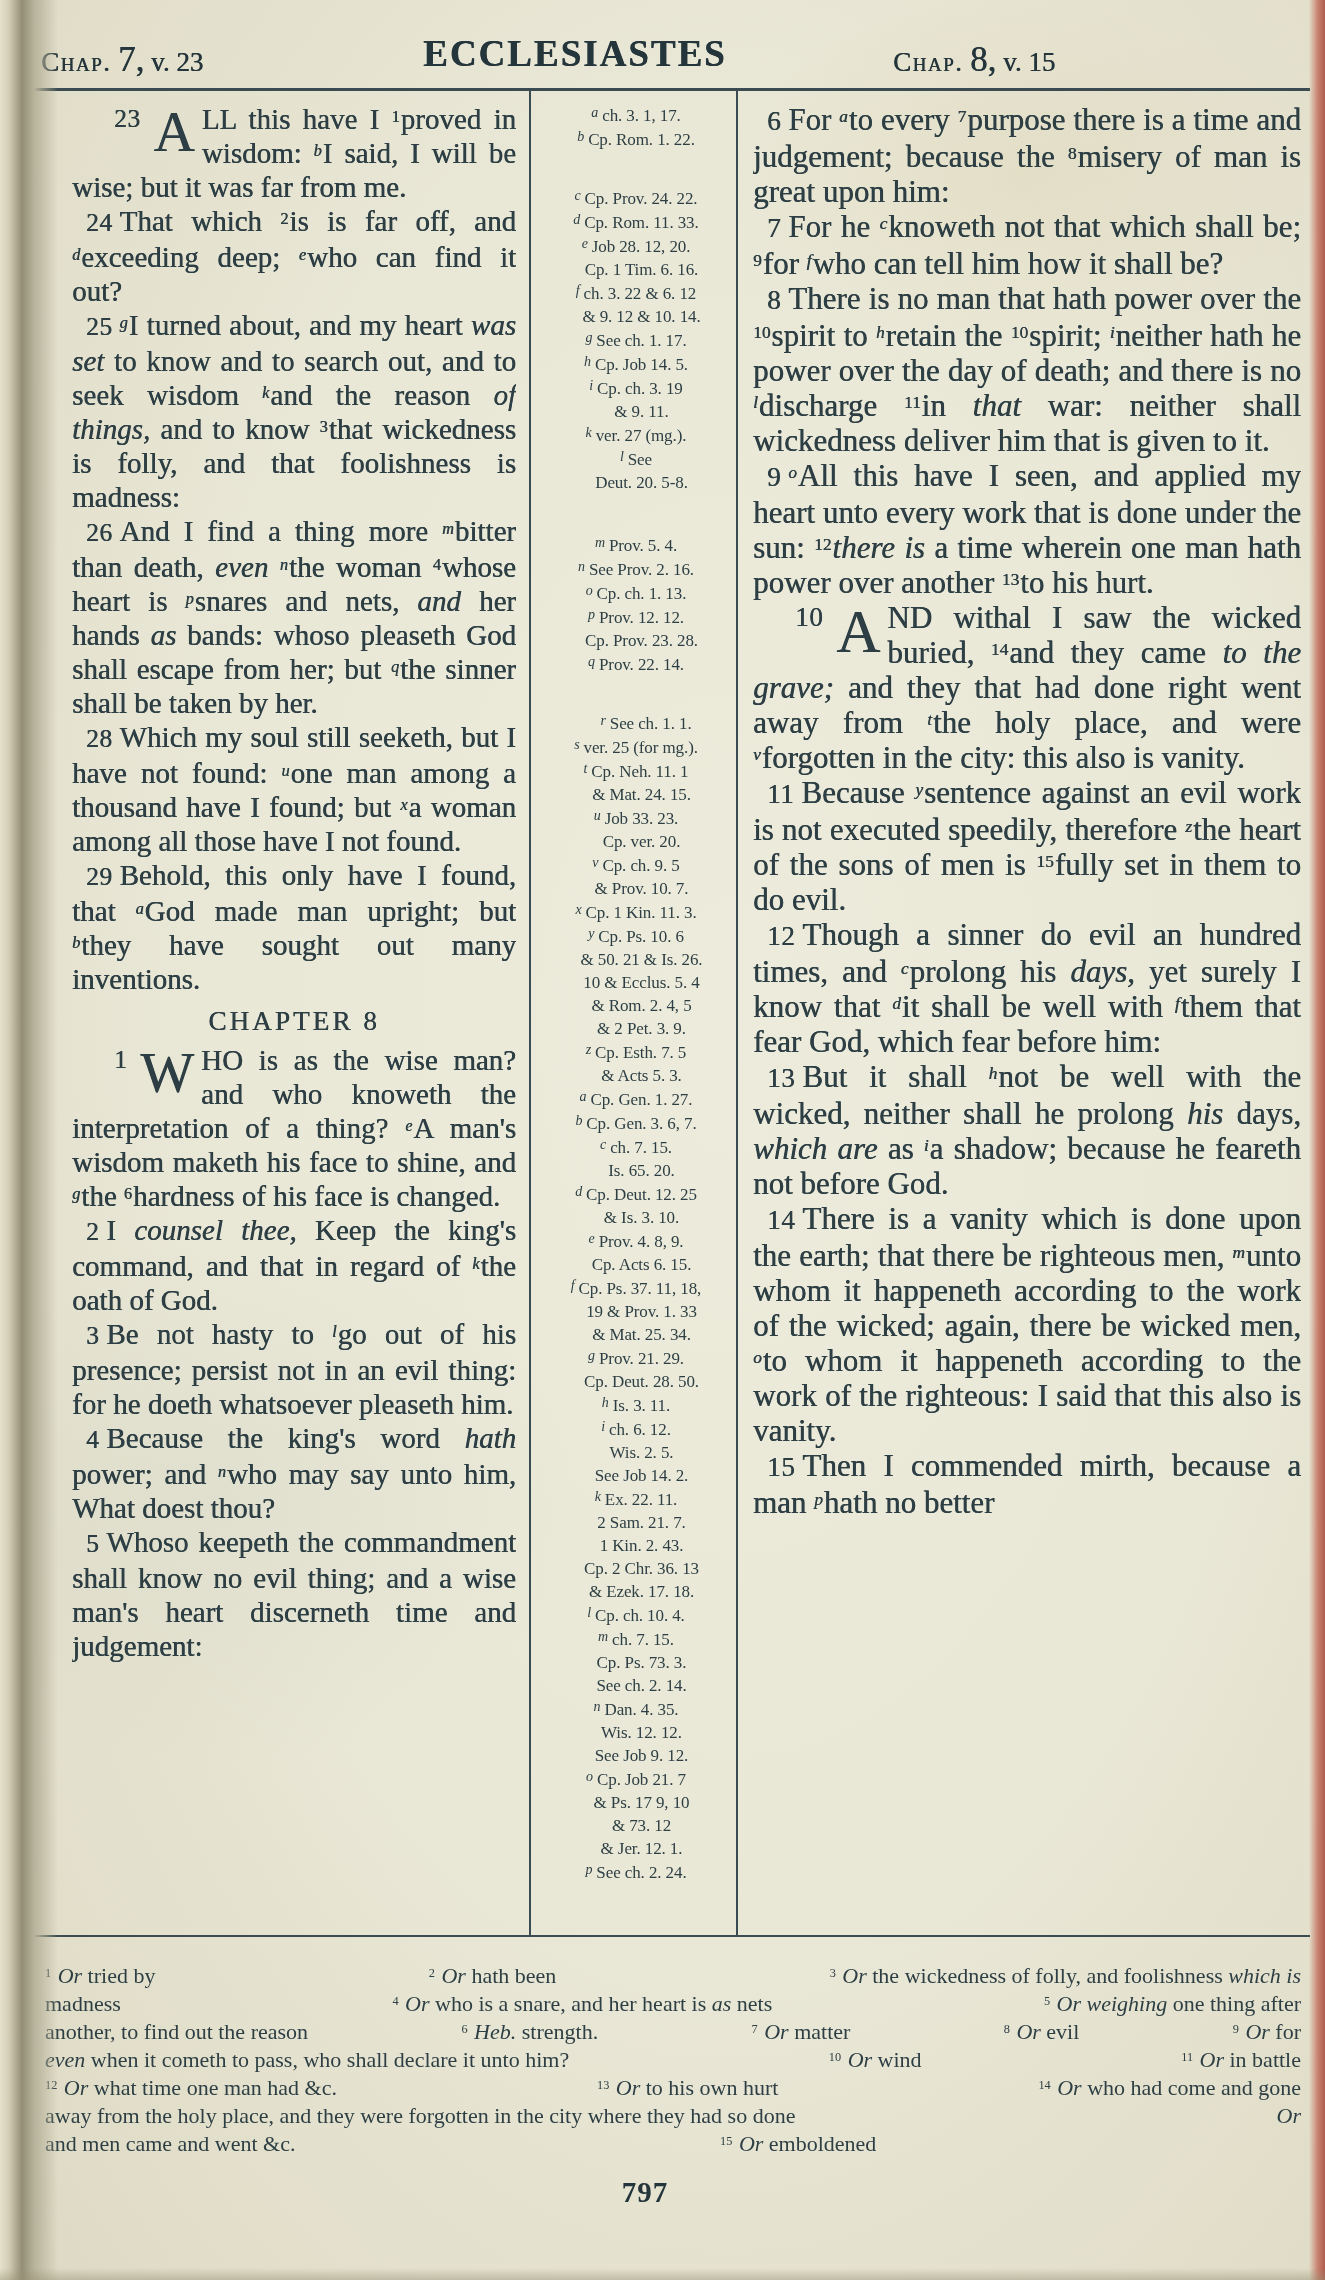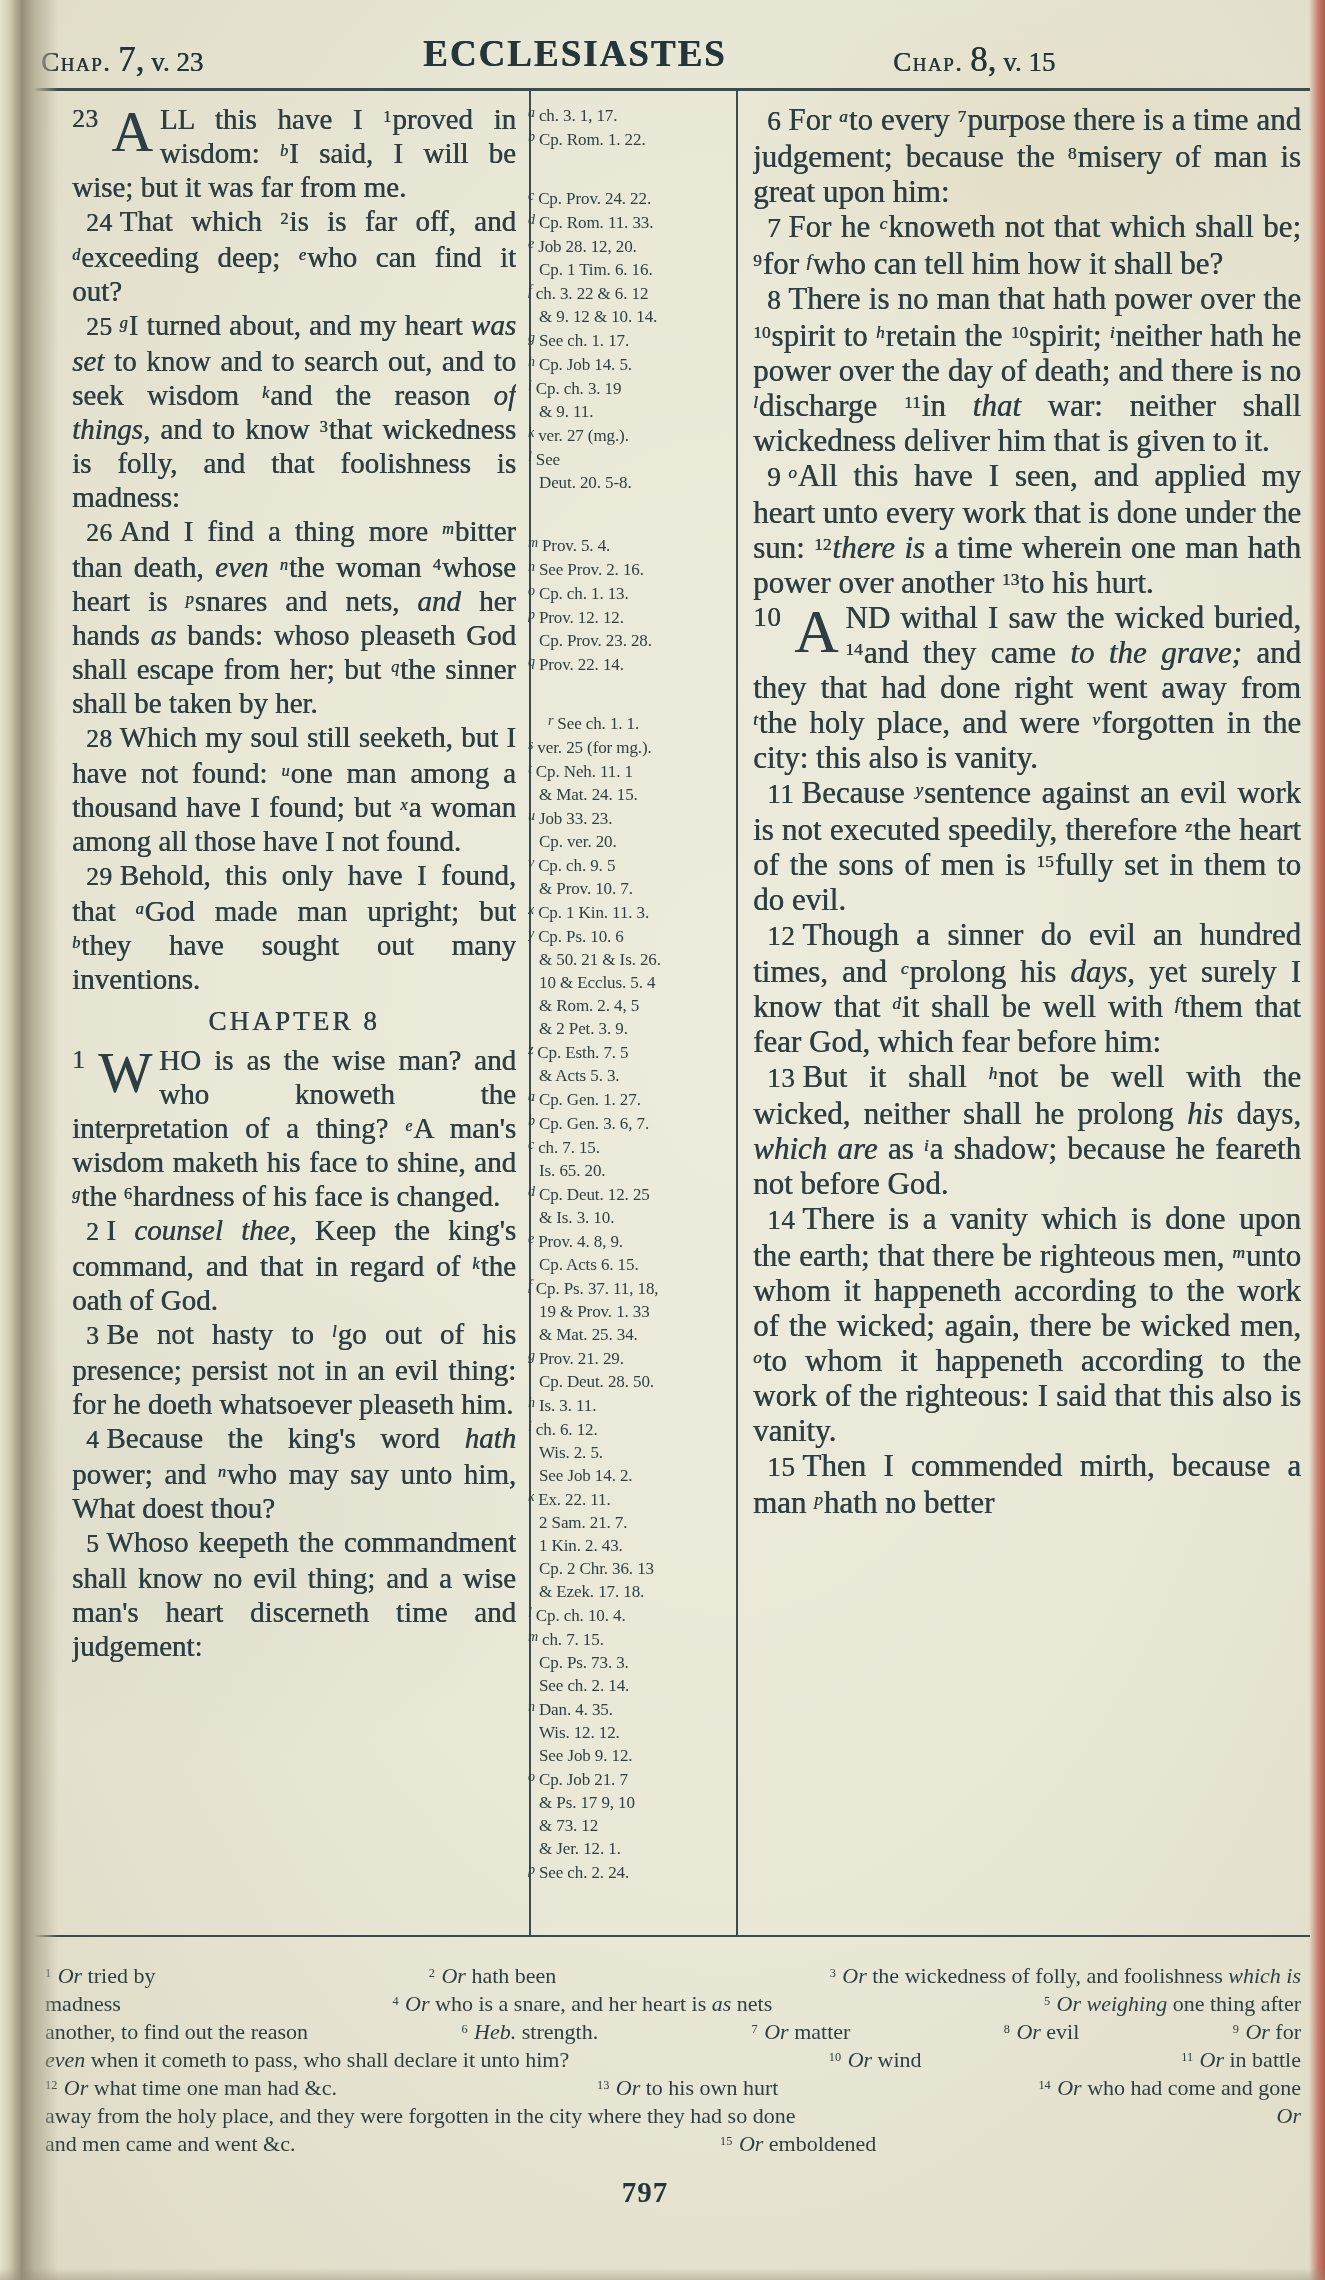--- a/index.html
+++ b/index.html
@@ -39,30 +39,30 @@
   .vrule-1 { position:absolute; left:529px; top:88px; width:2px; height:1847px; background:#3a4c51; }
   .vrule-2 { position:absolute; left:736px; top:88px; width:2px; height:1847px; background:#3a4c51; }
 
   .col-left  { position:absolute; left:72px;  top:102px; width:444px; height:1831px; overflow:hidden;
                font-size:29px; line-height:34px; text-align:justify; }
   .col-right { position:absolute; left:753px; top:102px; width:548px; height:1831px; overflow:hidden;
                font-size:31px; line-height:35px; text-align:justify; }
   .verse { text-indent:14px; }
   .verse.has-drop { text-indent:0; }
   .vnum { font-size:0.88em; padding-right:7px; letter-spacing:0.5px; }
-  .vnum-drop { float:left; font-size:0.88em; line-height:inherit; margin-right:5px; }
+  .vnum-drop { float:left; font-size:0.88em; line-height:inherit; margin-right:5px;margin-left:42px; }
   .col-left  .dropcap { float:left; font-size:57px; line-height:52px; height:64px; padding:4px 7px 0 1px; }
   .col-right .dropcap { float:left; font-size:61px; line-height:55px; height:66px; padding:4px 7px 0 1px; }
   .chap-head { text-align:center; text-indent:0; font-size:0.94em; letter-spacing:3px; margin:8px 0 5px 0; }
   .sup { font-size:0.56em; position:relative; top:-0.45em; line-height:0; padding:0 1px 0 0; }
   .sup.ref { font-style:italic; }
   .ital { font-style:italic; }
 
-  .col-refs { position:absolute; left:528px; top:104px; width:176px; height:1829px; overflow:hidden;
-              font-size:17px; line-height:23px; letter-spacing:-0.1px; }
+  .col-refs { position:absolute; left:548px; top:104px; width:176px; height:1829px; overflow:hidden;
+              font-size:17px; line-height:23px; letter-spacing:-0.1px;text-align:center; }
   .ref-entry { margin-bottom:1px; padding-left:11px; text-indent:-11px; }
   .ref-letter { font-style:italic; font-size:14px; position:relative; top:-4px; margin-right:4px; line-height:0; }
 
   .footnotes { position:absolute; left:45px; top:1962px; width:1256px; font-size:22px; line-height:28px; }
   .fn-line { display:flex; justify-content:space-between; }
   .fn-seg { white-space:nowrap; }
 
   .page-number { position:absolute; left:30px; top:2176px; width:1230px; text-align:center;
                  font-size:29px; font-weight:bold; letter-spacing:1px; color:#24353b; }
 </style>

